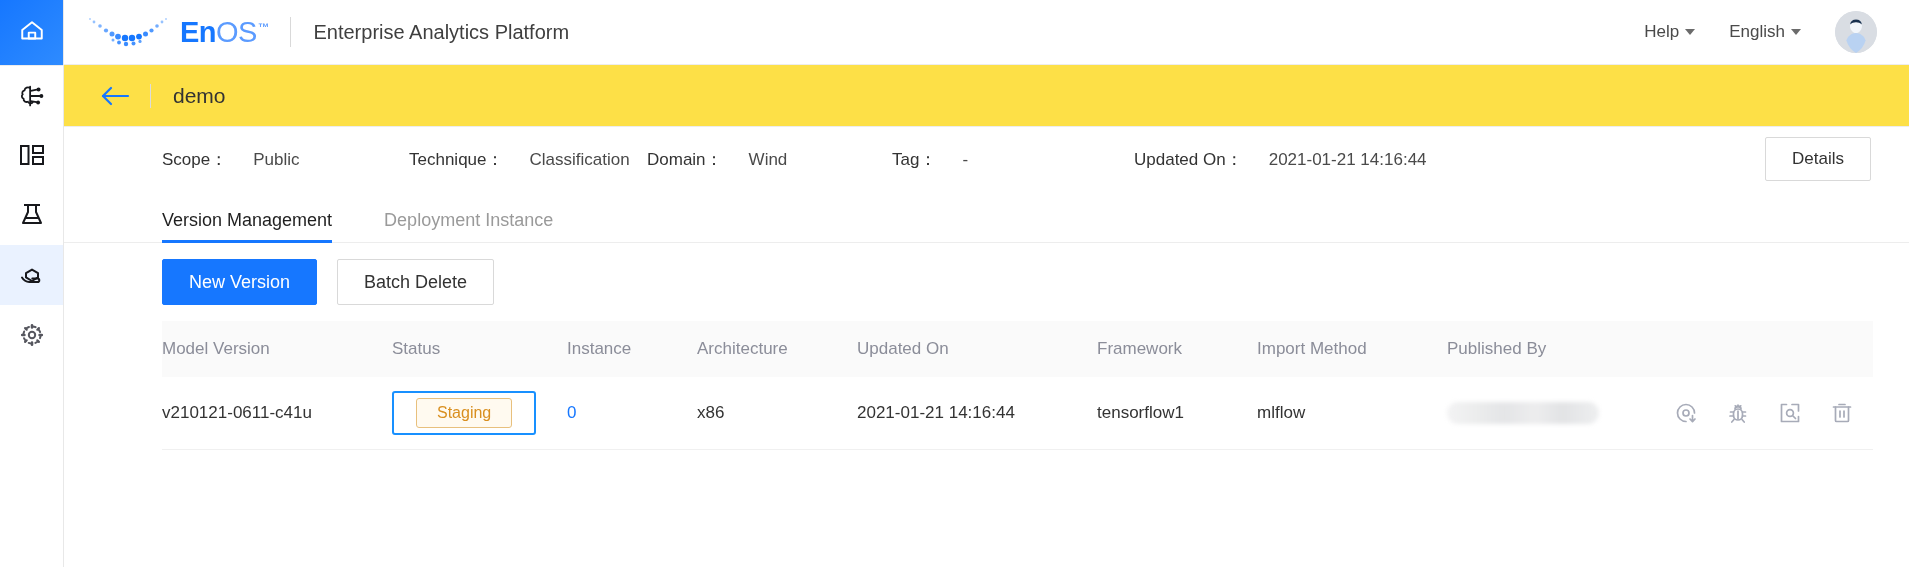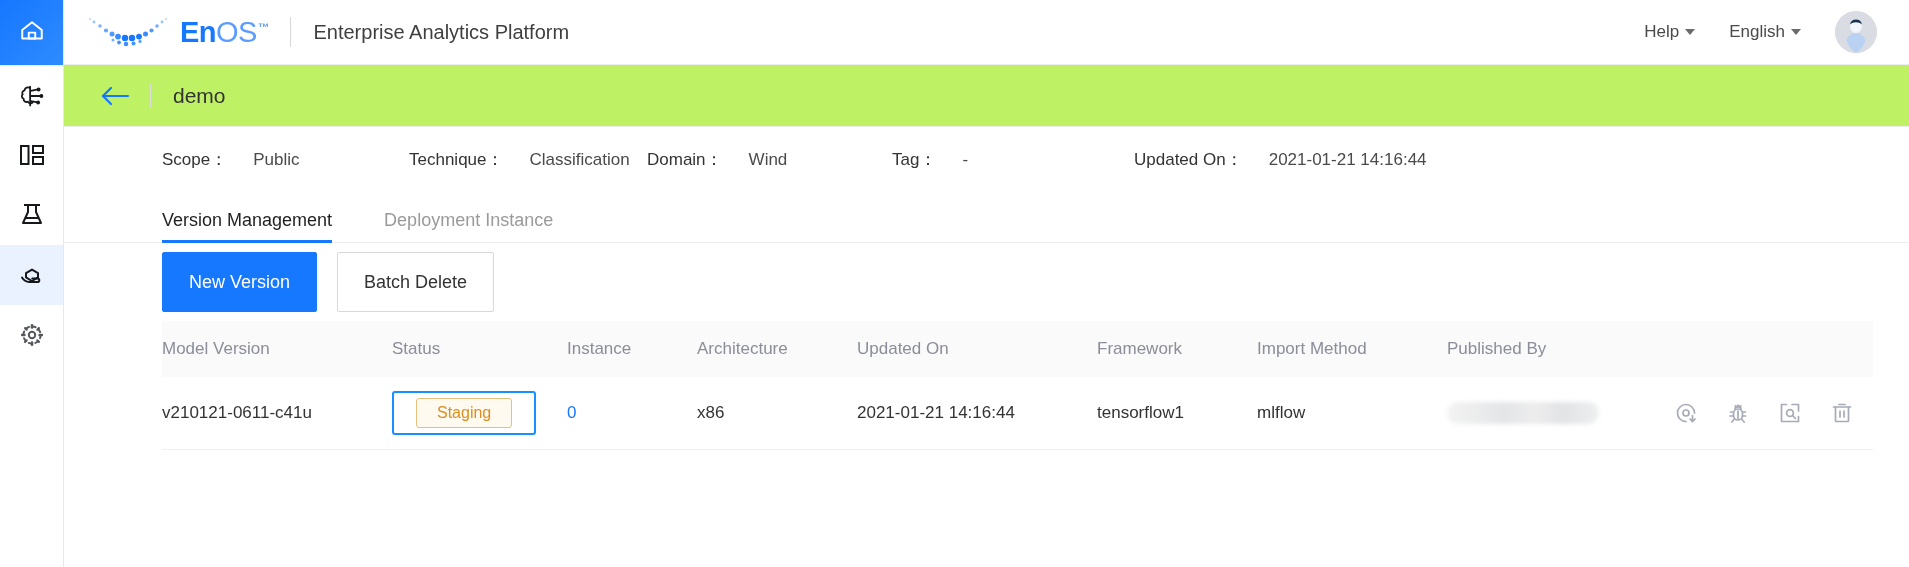--- a/index.html
+++ b/index.html
@@ -87,21 +87,21 @@
   }
   .avatar {
     width: 42px; height: 42px; border-radius: 50%;
     background: #d9dde3; overflow: hidden; position: relative;
     cursor: pointer;
   }
 
   
   .crumbbar {
     height: 62px; flex: 0 0 62px;
-    background: #bef264;
+    background: #fde047;
     border-bottom: 1px solid #ededed;
     display: flex; align-items: center;
     padding-left: 36px;
   }
   .back-arrow { cursor: pointer; display: flex; align-items: center; }
   .crumb-sep { width: 1px; height: 24px; background: #dcdcdc; margin: 0 22px 0 20px; }
   .crumb-title { font-size: 21px; color: #333; }
 
   
   .metarow {
@@ -144,21 +144,21 @@
     height: 3px; background: #1677ff;
   }
 
   
   .actionrow {
     height: 78px; flex: 0 0 78px;
     padding: 0 36px 0 98px;
     display: flex; align-items: center; gap: 20px;
   }
   .btn {
-    height: 60px; padding: 0 26px; border-radius: 2px;
+    height: 46px; padding: 0 26px; border-radius: 2px;
     font-size: 18px; cursor: pointer;
     font-family: "Liberation Sans", sans-serif;
     display: flex; align-items: center; justify-content: center;
   }
   .btn-primary { background: #1677ff; color: #fff; border: 1px solid #1677ff; }
   .btn-default { background: #fff; color: #333; border: 1px solid #d9d9d9; }
 
   
   .tablewrap { flex: 1 1 auto; padding: 0 36px 0 98px; min-height: 0; }
   table.grid { width: 100%; border-collapse: collapse; table-layout: fixed; }
@@ -360,20 +360,21 @@
       </div>
       <div class="meta-field m-dom">
         <span class="k">Domain：</span><span class="v">Wind</span>
       </div>
       <div class="meta-field m-tag">
         <span class="k">Tag：</span><span class="v">-</span>
       </div>
       <div class="meta-field m-upd">
         <span class="k">Updated On：</span><span class="v">2021-01-21 14:16:44</span>
       </div>
+      <button class="details-btn">Details</button>
     </div>
 
     <div class="tabsrow">
       <div class="tab active">Version Management</div>
       <div class="tab">Deployment Instance</div>
     </div>
 
     <div class="actionrow">
       <button class="btn btn-primary">New Version</button>
       <button class="btn btn-default">Batch Delete</button>

